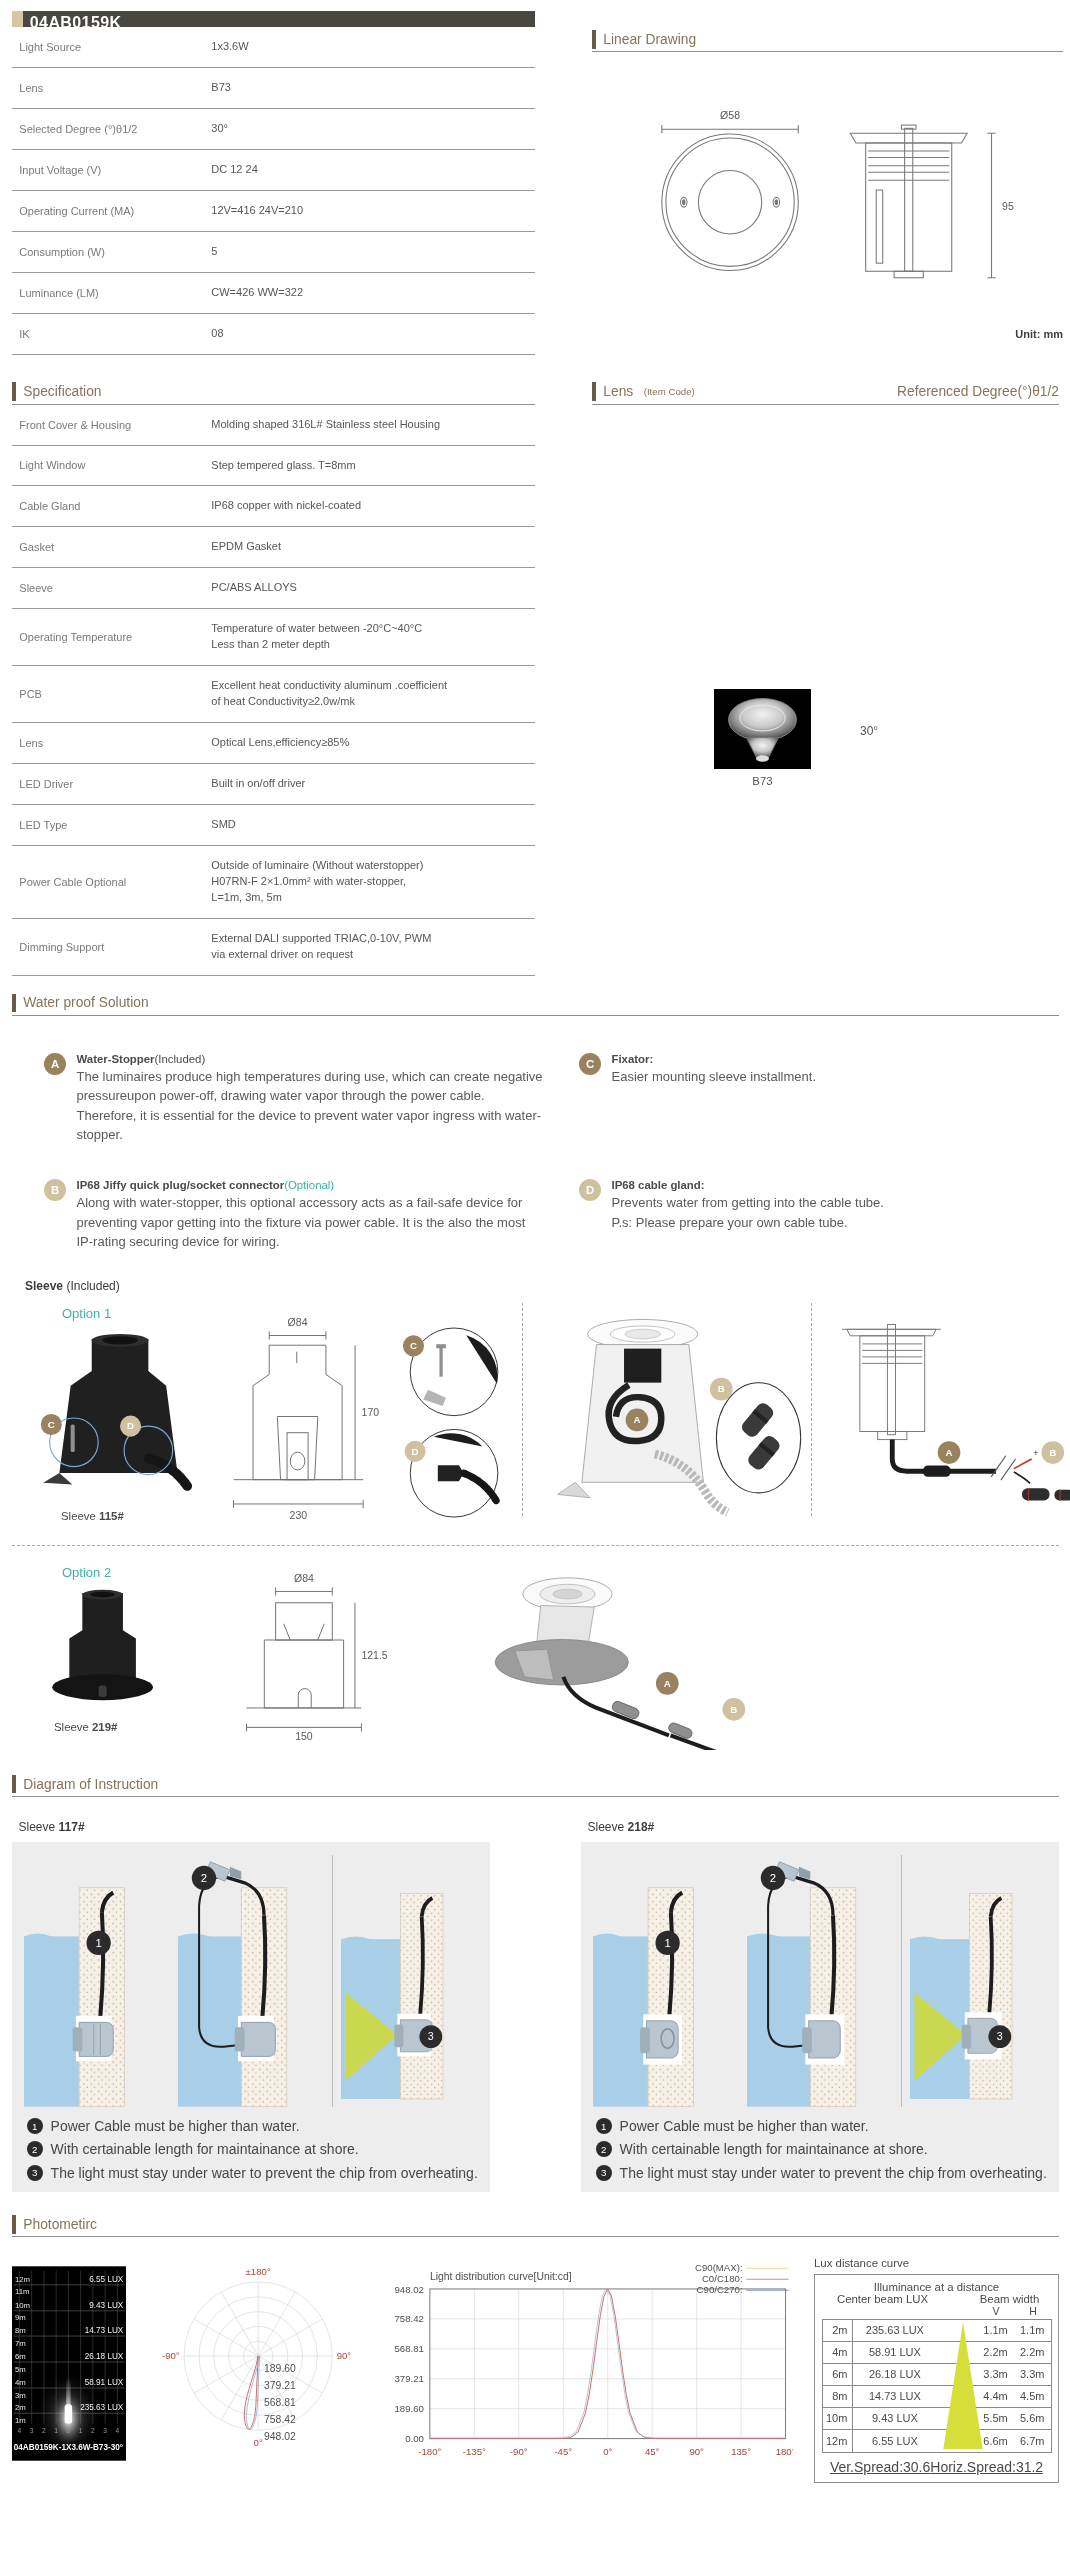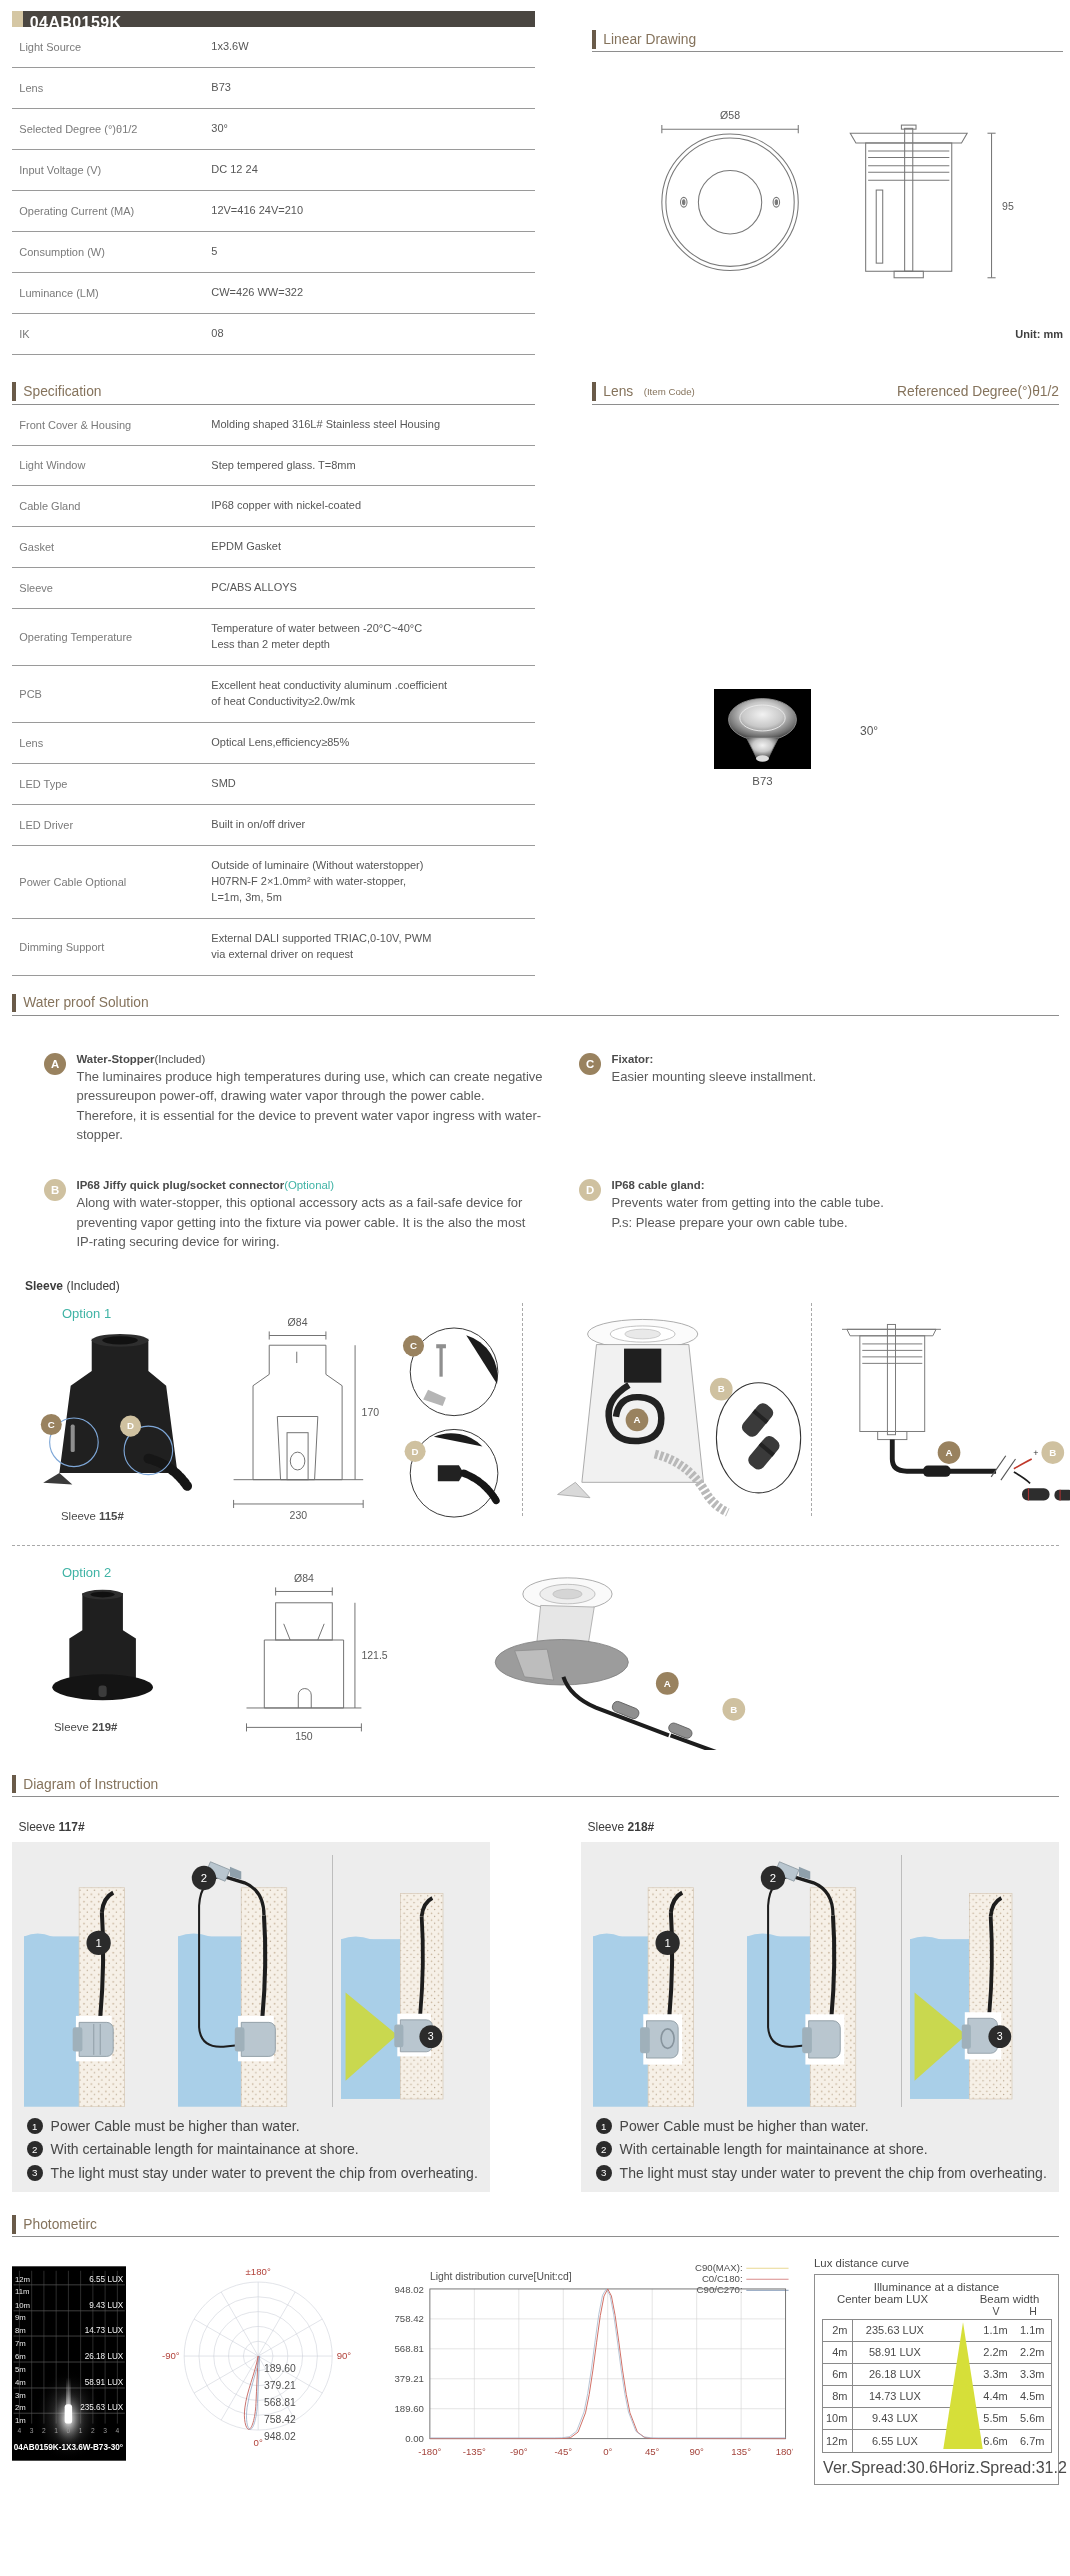--- a/index.html
+++ b/index.html
@@ -94,21 +94,21 @@
   .lux-h3 .h { width:37px; text-align:center; }
   .lux-grid { border:0.8px solid #8a8a8a; position:relative; margin-top:1.6px; }
   .lux-row { display:flex; height:22px; align-items:center; border-bottom:0.8px solid #8a8a8a; font-size:11px; color:#4a4a4a; }
   .lux-row:last-child { border-bottom:none; }
   .lux-row .d { width:31px; text-align:right; padding-right:4.9px; border-right:0.8px solid #8a8a8a; align-self:stretch; display:flex; align-items:center; justify-content:flex-end; }
   .lux-row .lx { width:84px; text-align:center; }
   .lux-row .gap { width:41px; }
   .lux-row .v, .lux-row .h { width:37px; text-align:center; }
   .beam-tri { position:absolute; left:117px; top:2.4px; bottom:2.4px; width:47px;
               background:#d6df39; clip-path:polygon(50% 0, 92% 100%, 8% 100%); }
-  .lux-foot { display:flex; justify-content:space-between; font-size:16px; color:#4a4a4a; padding:6.5px 1.6px 0 1.6px; }
+  .lux-foot { display:flex; justify-content:center; font-size:14px; color:#4a4a4a; padding:6.5px 1.6px 0 1.6px;text-decoration:underline; }
 
   .mt34 { margin-top:27.6px; } .mt28 { margin-top:23px; } .mt22 { margin-top:18px; }
 </style>
 </head>
 <body>
 
 <div class="page">
 
   <div class="cols">
     <div>
@@ -233,26 +233,26 @@
         <div class="trow">
             <div class="tlabel">PCB</div>
             <div class="tval">Excellent heat conductivity aluminum .coefficient
 of heat Conductivity≥2.0w/mk</div>
           </div>
         <div class="trow">
             <div class="tlabel">Lens</div>
             <div class="tval">Optical Lens,efficiency≥85%</div>
           </div>
         <div class="trow">
+            <div class="tlabel">LED Driver</div>
+            <div class="tval">Built in on/off driver</div>
+          </div>
+        <div class="trow">
             <div class="tlabel">LED Type</div>
             <div class="tval">SMD</div>
-          </div>
-        <div class="trow">
-            <div class="tlabel">LED Driver</div>
-            <div class="tval">Built in on/off driver</div>
           </div>
         <div class="trow">
             <div class="tlabel">Power Cable Optional</div>
             <div class="tval">Outside of luminaire (Without waterstopper)
 H07RN-F 2×1.0mm² with water-stopper,
 L=1m, 3m, 5m</div>
           </div>
         <div class="trow">
             <div class="tlabel">Dimming Support</div>
             <div class="tval">External DALI supported TRIAC,0-10V, PWM

